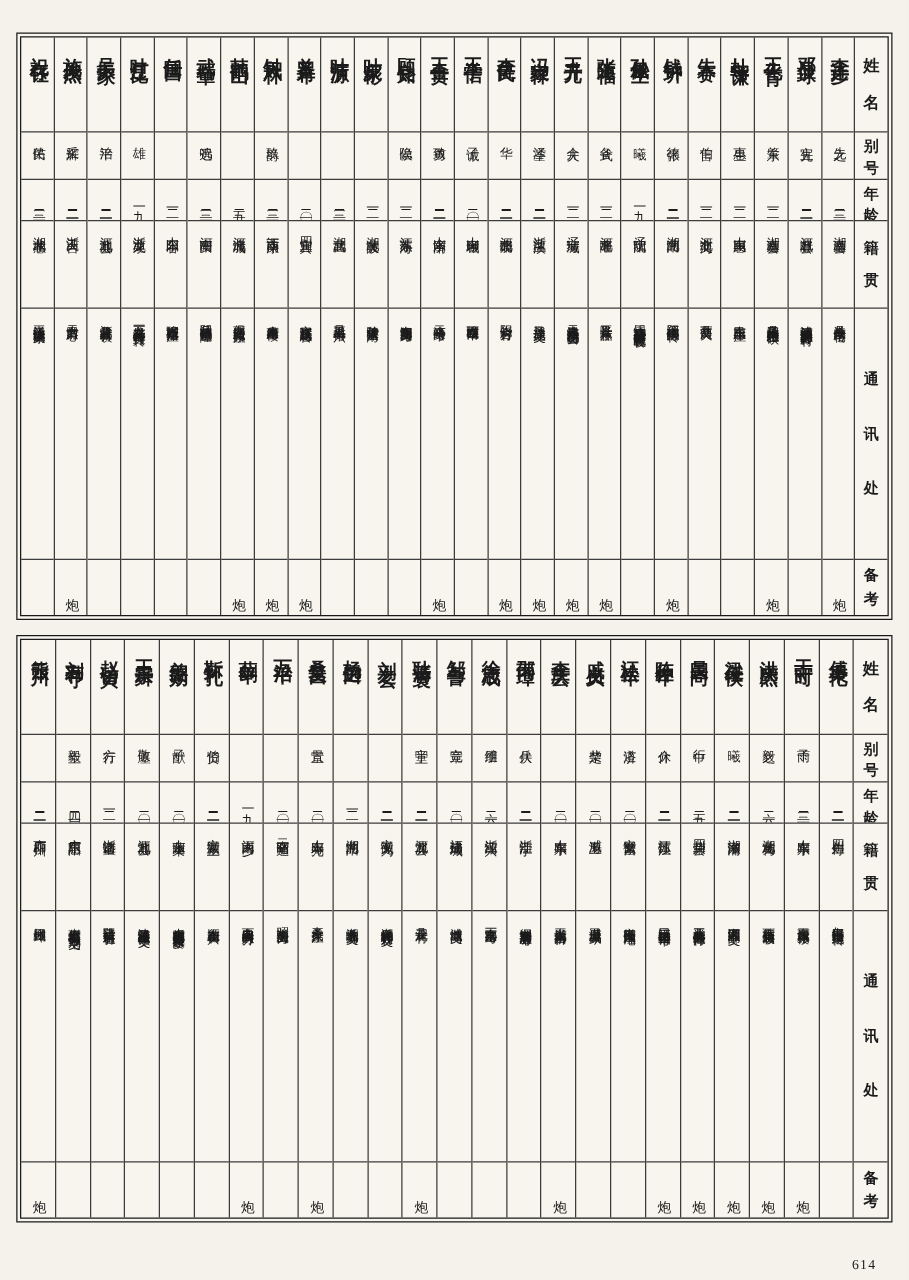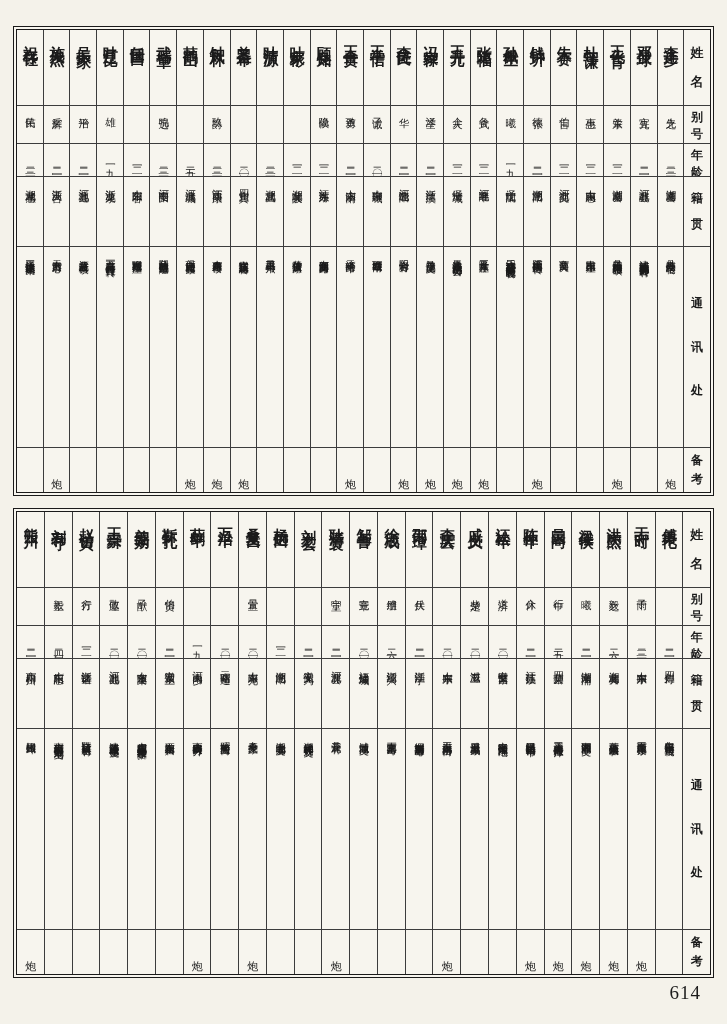--- a/index.html
+++ b/index.html
@@ -50,22 +50,22 @@
   .c-note  { height:44px; align-items:center; font-size:11px; }
   
   .header-col .cell {
     flex-direction:column; align-items:center; justify-content:space-evenly;
     padding:3px 0;
   }
   .header-col span { font-size:12px; font-weight:bold; }
   .header-col .c-name span { font-size:13px; }
   .header-col .c-addr { padding:22px 0; }
   .page-num {
-    position:absolute; right:26px; bottom:20px;
-    font-size:19px; letter-spacing:1px;
+    position:absolute; right:26px; bottom:6px;
+    font-size:11px; letter-spacing:1px;
   }
 </style>
 </head>
 <body>
 
 <div class="page">
   <div class="tables">
     <div class="vtable" id="table1">
         <div class="person-col">
           <div class="cell c-name">

